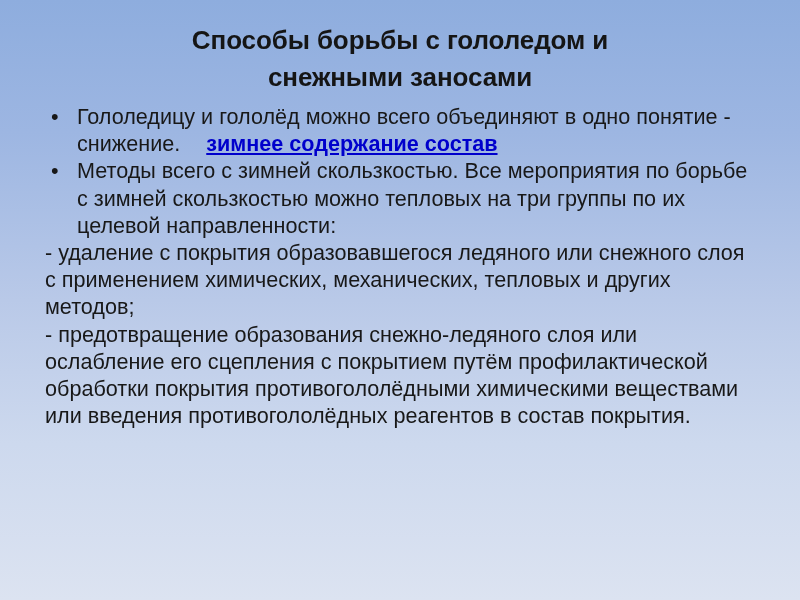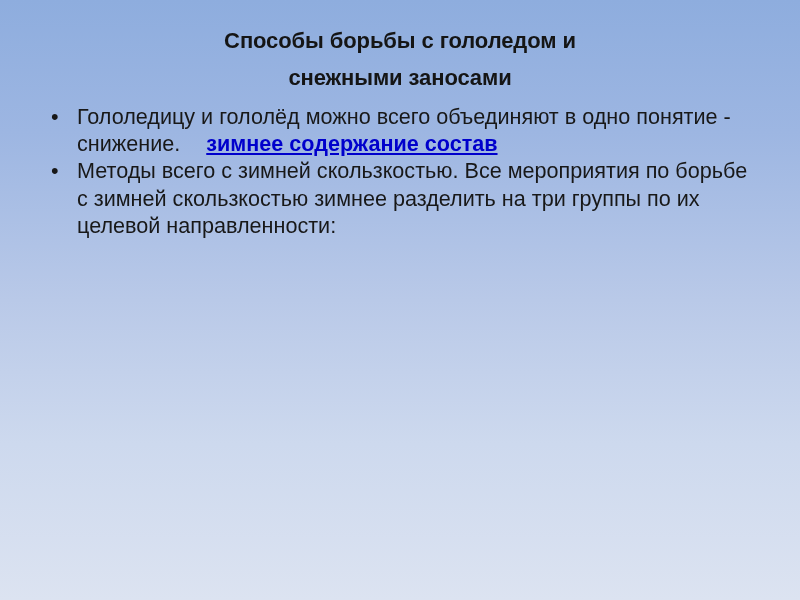--- a/index.html
+++ b/index.html
@@ -27,21 +27,21 @@
   
   .title-block {
     position: absolute;
     left: 54px;
     top: 22px;
     width: 692px;
     text-align: center;
   }
   .slide-title {
     margin: 0;
-    font-size: 22px;
+    font-size: 26px;
     font-weight: bold;
     line-height: 37px;
     color: #151515;
     letter-spacing: -0.1px;
     white-space: pre-line;
   }
 
   
   .body-block {
     position: absolute;
@@ -123,22 +123,24 @@
 
     <ul class="bullet-list">
 
       <li class="bullet-item">
         <span class="bullet-dot">•</span>
         <span class="bullet-text"><strong class="b">Гололедицу и гололёд</strong><span> можно всего объединяют в одно понятие - </span><strong class="b">снижение</strong><span>.</span><span class="gap-before-link"></span><a class="hyperlink" href="#">зимнее содержание состав</a></span>
       </li>
 
       <li class="bullet-item sp-top-2">
         <span class="bullet-dot">•</span>
-        <span class="bullet-text"><strong class="b">Методы всего с зимней скользкостью</strong><span>. Все мероприятия по борьбе с зимней скользкостью зимнее разделить на три группы по их целевой направленности:</span></span>
+        <span class="bullet-text"><strong class="b">Методы всего с зимней скользкостью</strong><span>. Все мероприятия по борьбе с зимней скользкостью можно тепловых на три группы по их целевой направленности:</span></span>
       </li>
 
     </ul>
 
 
+    <p class="dash-para">- удаление с покрытия образовавшегося ледяного или снежного слоя с применением химических, механических, тепловых и других методов;</p>
 
+    <p class="dash-para">- предотвращение образования снежно-ледяного слоя или ослабление его сцепления с покрытием путём профилактической обработки покрытия противогололёдными химическими веществами или введения противогололёдных реагентов в состав покрытия.</p>
 
   </div>
 </div>
 
 </body></html>

